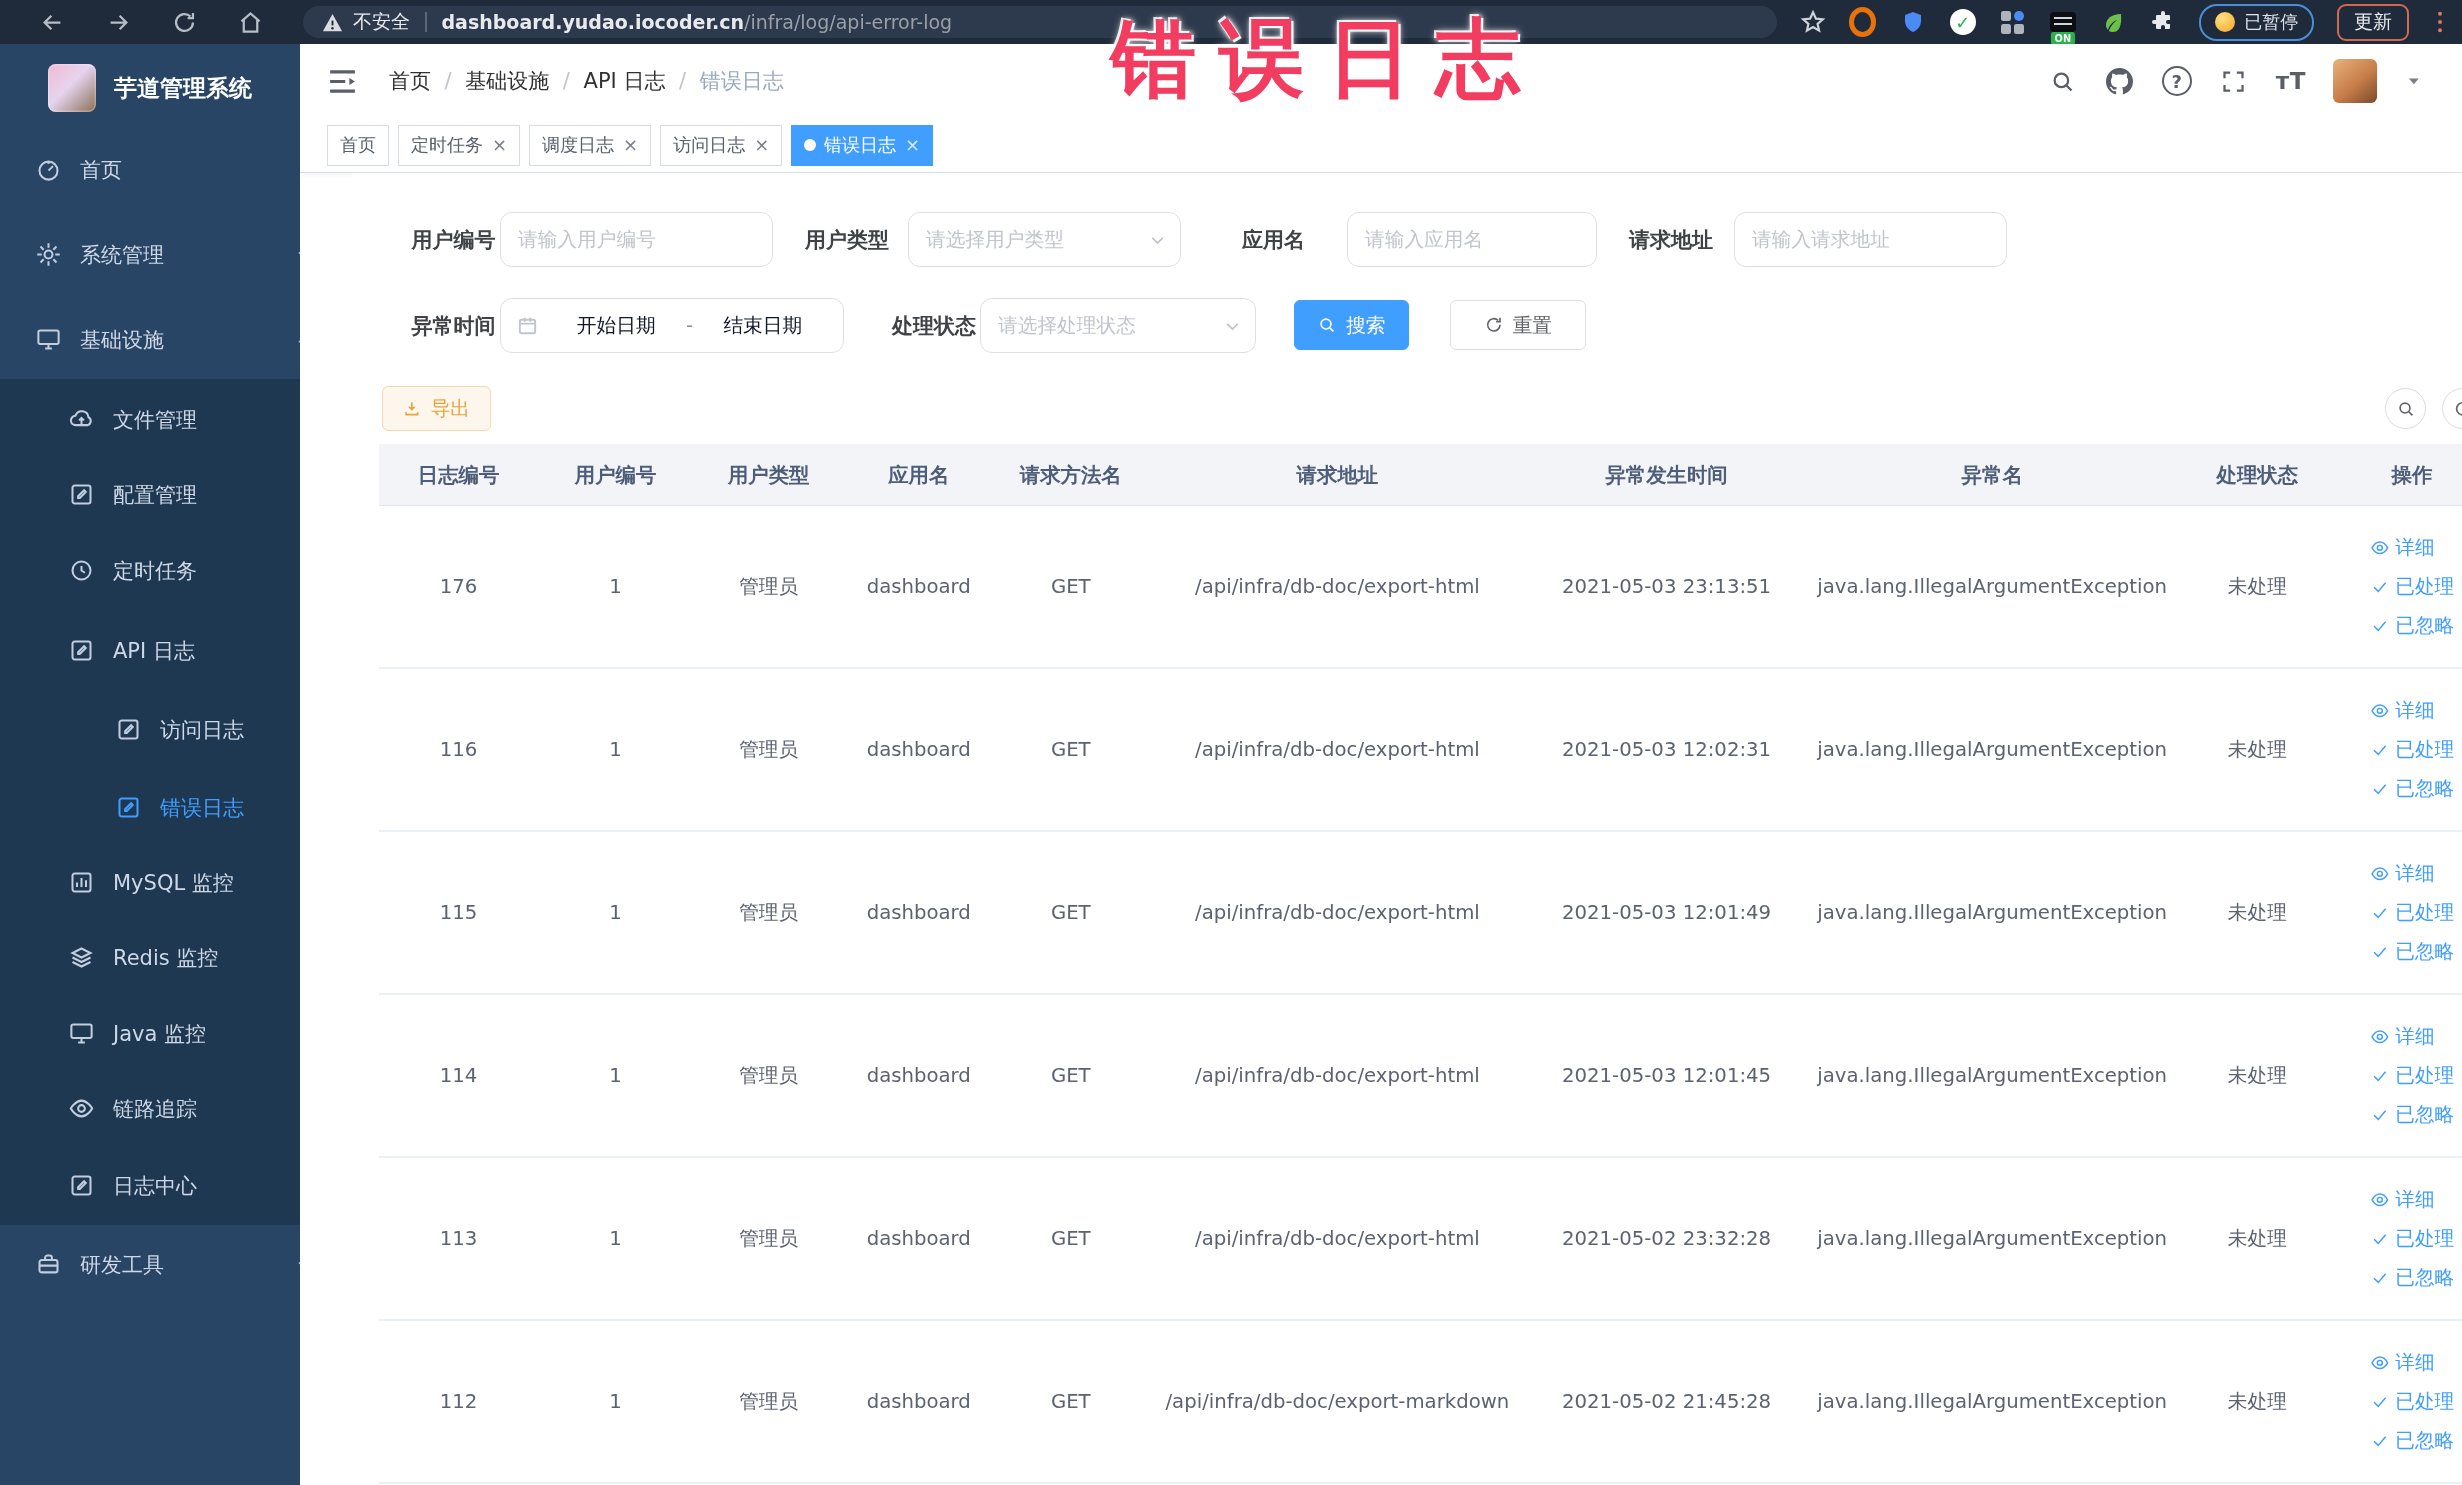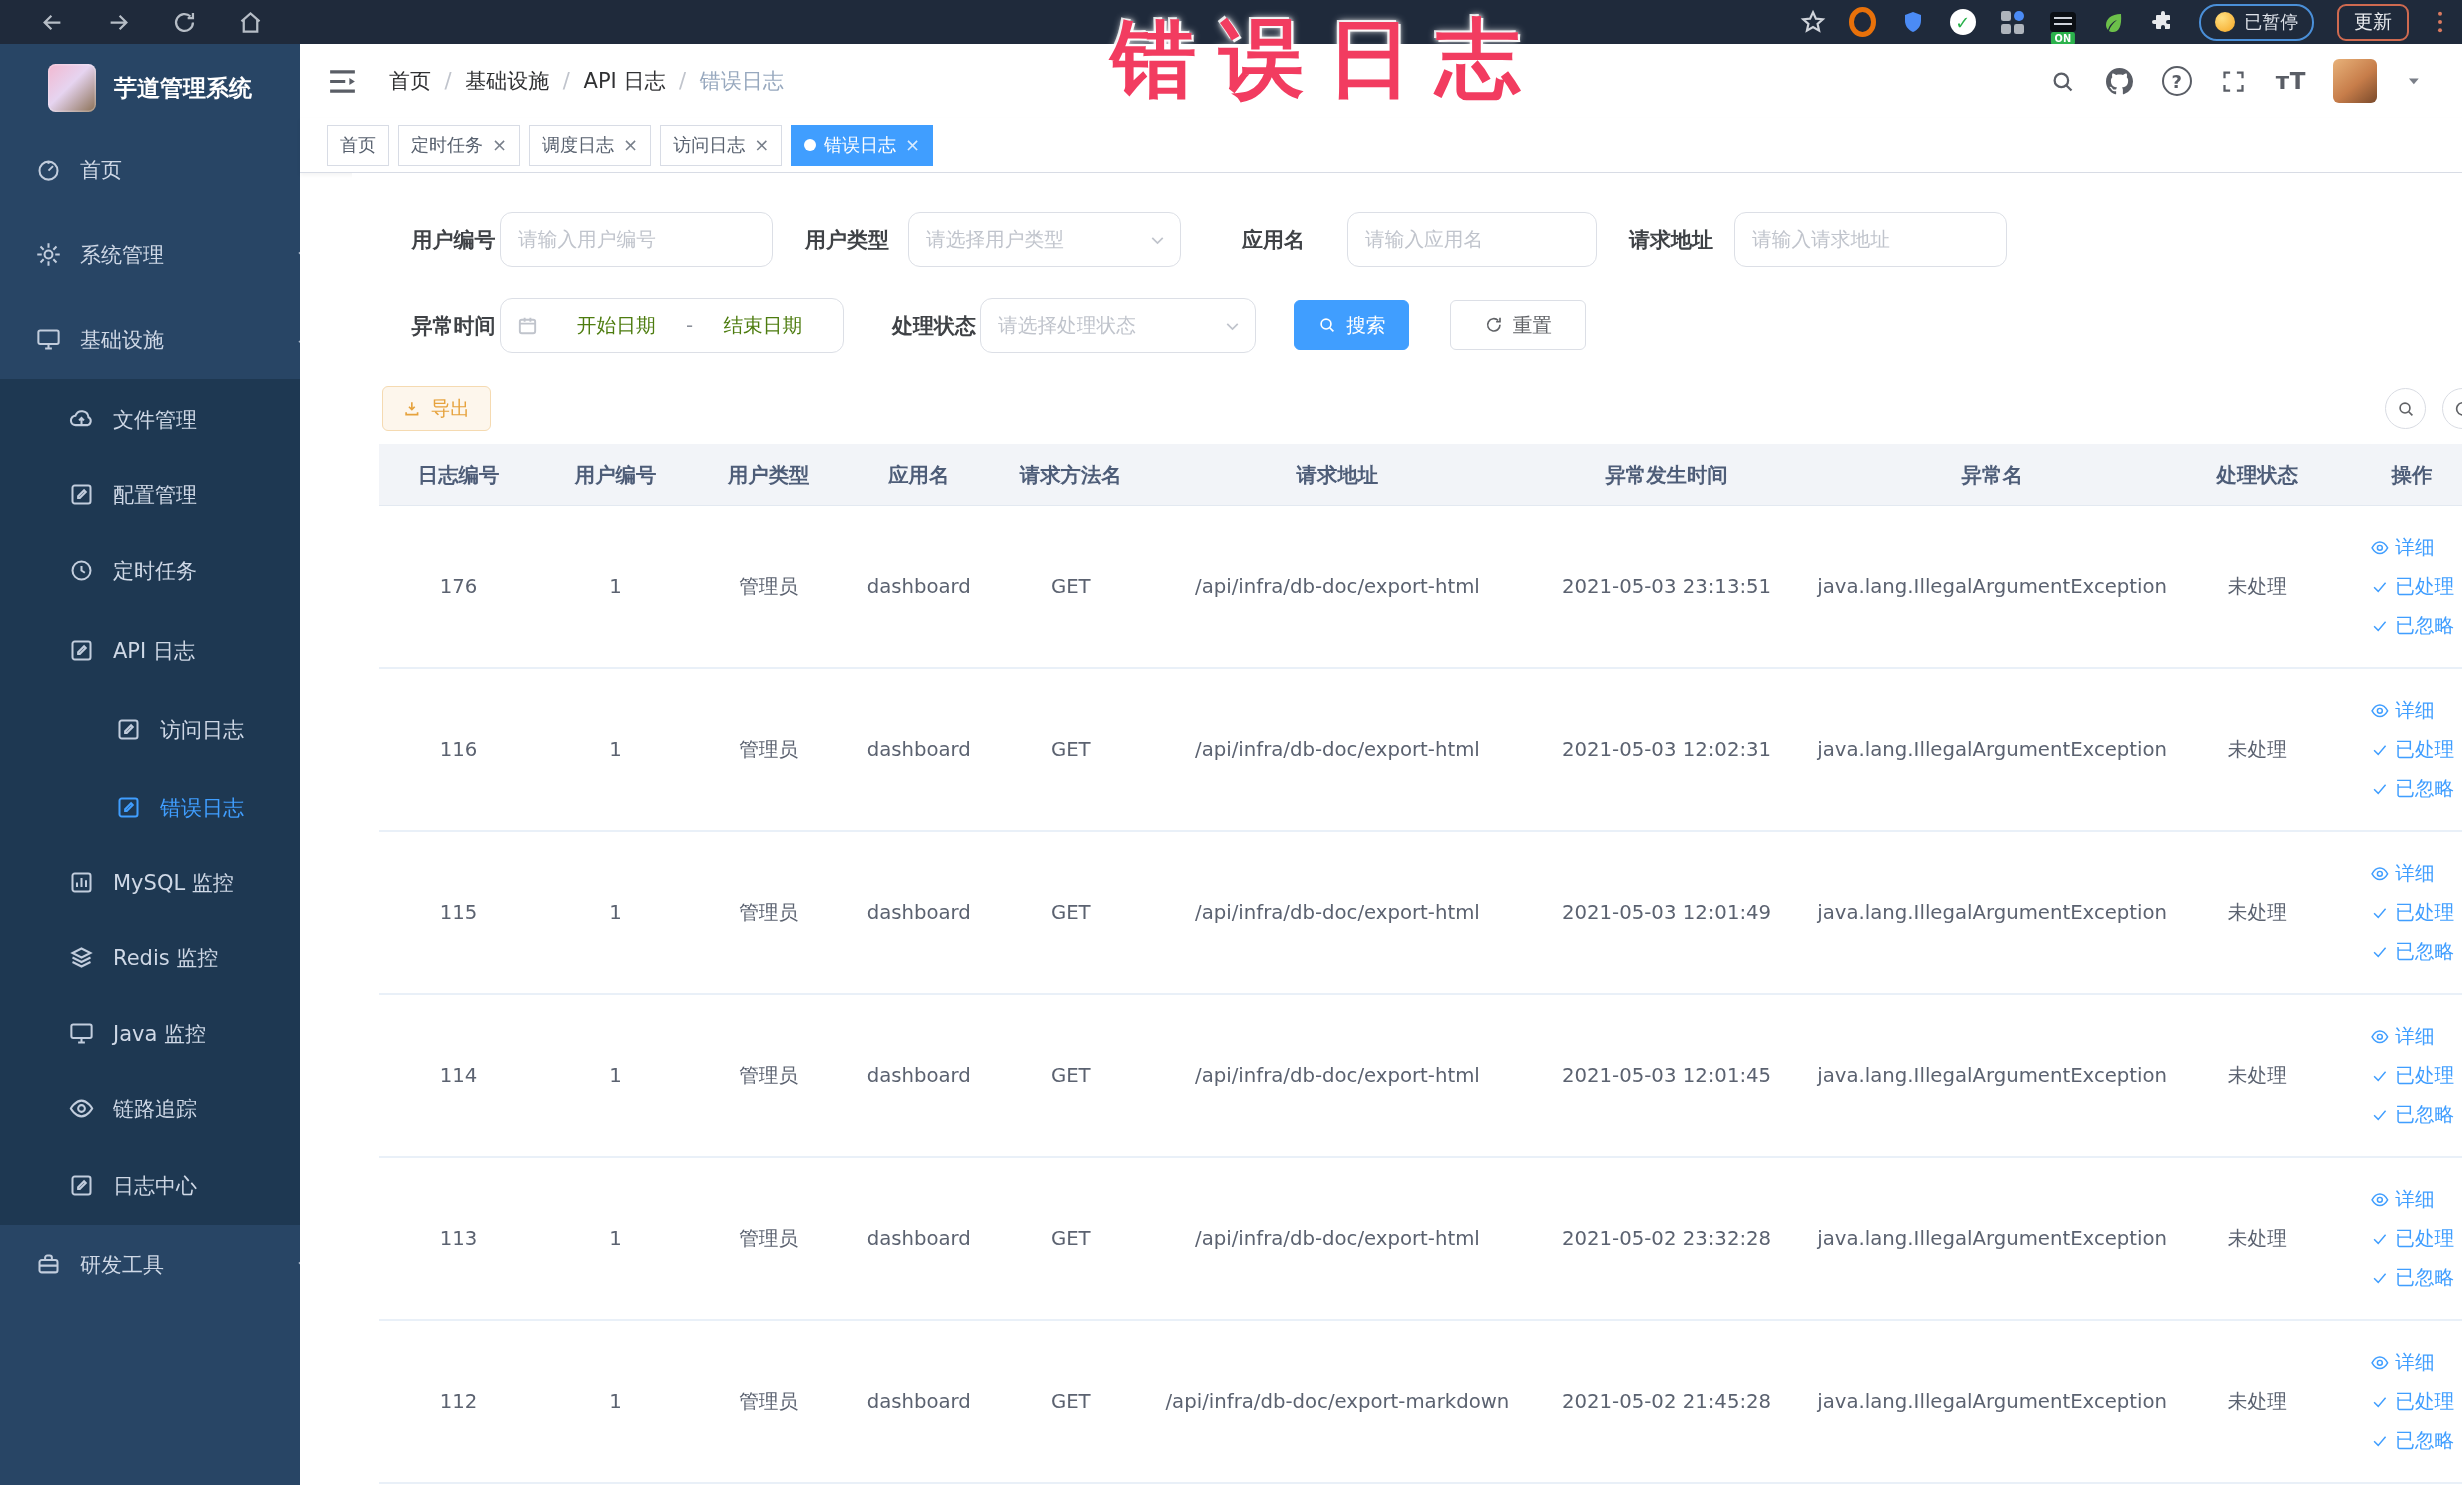--- a/index.html
+++ b/index.html
@@ -69,21 +69,21 @@
   .tag.active .dot{display:inline-block;}
   .tag .x{margin-left:9px;font-size:18px;line-height:1;opacity:.8;}
   
   .content{position:absolute;left:12px;top:129px;width:100%;height:1313px;background:#fff;margin-left:40px;}
   .flabel{position:absolute;height:55px;display:flex;align-items:center;justify-content:flex-end;color:#3f4246;font-size:21px;font-weight:700;}
   .finput{position:absolute;height:55px;border:1.5px solid #dcdfe6;border-radius:12px;box-sizing:border-box;background:#fff;display:flex;align-items:center;padding:0 15px;}
   .finput input{border:none;outline:none;width:100%;font-size:19.7px;color:#606266;font-family:inherit;background:transparent;}
   .finput input::placeholder{color:#c0c4cc;}
   .sel-caret{position:absolute;right:12px;top:16.7px;width:21px;height:21px;color:#c0c4cc;}
   .dr-ico{width:23px;height:23px;color:#c0c4cc;margin-right:12px;flex:0 0 auto;}
-  .dr-ph{color:#4d7c0f;font-size:19.7px;flex:1;text-align:center;}
+  .dr-ph{color:#0f172a;font-size:19.7px;flex:1;text-align:center;}
   .dr-sep{color:#8a8f99;font-size:19.7px;margin:0 4.5px;}
   .btn{position:absolute;height:50px;border-radius:6px;display:flex;align-items:center;justify-content:center;gap:9px;font-size:19.7px;cursor:pointer;box-sizing:border-box;}
   .btn svg{width:19.7px;height:19.7px;}
   .btn.primary{background:#409eff;color:#fff;border:1.5px solid #409eff;}
   .btn.plain{background:#fff;color:#606266;border:1.5px solid #dcdfe6;}
   .btn.warn{background:#fdf6ec;color:#e6a23c;border:1.5px solid #f5dab1;height:45px;}
   .circle-btn{position:absolute;width:41px;height:41px;border-radius:50%;border:1.5px solid #d9dce3;background:#fff;color:#606266;display:flex;align-items:center;justify-content:center;box-sizing:border-box;}
   .circle-btn svg{width:19.7px;height:19.7px;}
   
   .tbl{position:absolute;left:27px;top:271px;width:2108px;border-collapse:collapse;table-layout:fixed;}
@@ -121,20 +121,33 @@
           <path d="M19.5 3.5v4.7h-4.7"></path>
         </svg>
       </div>
     <div class="bspacer"></div>
     <div class="nav-ico">
         <svg viewBox="0 0 24 24" fill="none" stroke="currentColor" stroke-width="2">
           <path d="M4 11l8-7 8 7"></path>
           <path d="M6 9.5V20h12V9.5"></path>
         </svg>
       </div>
+    <div class="url-pill">
+      <span>
+          <svg width="23" height="23" viewBox="0 0 24 24">
+            <path d="M12 3 2 21h20Z" fill="#dadce0"></path>
+            <path d="M12 10v5" stroke="#1f2a3b" stroke-width="2"></path>
+            <circle cx="12" cy="18" r="1.3" fill="#1f2a3b"></circle>
+          </svg>
+        </span>
+      <span class="sec-label">不安全</span>
+      <span class="url-div"></span>
+      <span class="url-host">dashboard.yudao.iocoder.cn</span>
+      <span class="url-path">/infra/log/api-error-log</span>
+    </div>
     <div class="bar-right">
       <div class="ext">
           <svg viewBox="0 0 24 24" fill="none" stroke="#cfd3da" stroke-width="2" width="26" height="26">
             <path d="M12 3l2.7 5.9 6.3.6-4.8 4.2 1.4 6.2-5.6-3.3-5.6 3.3 1.4-6.2L3 9.5l6.3-.6z"></path>
           </svg>
         </div>
       <div class="ext">
           <span class="ring"></span>
         </div>
       <div class="ext">

